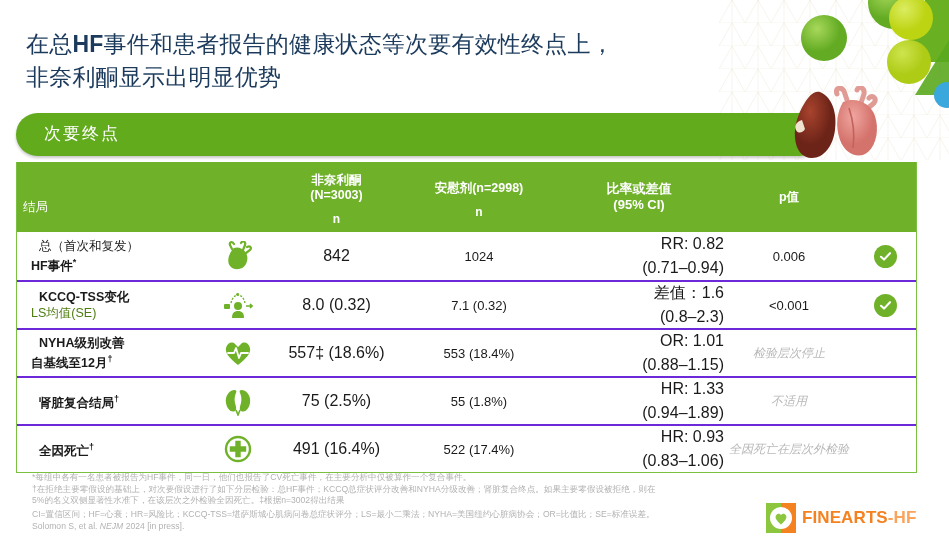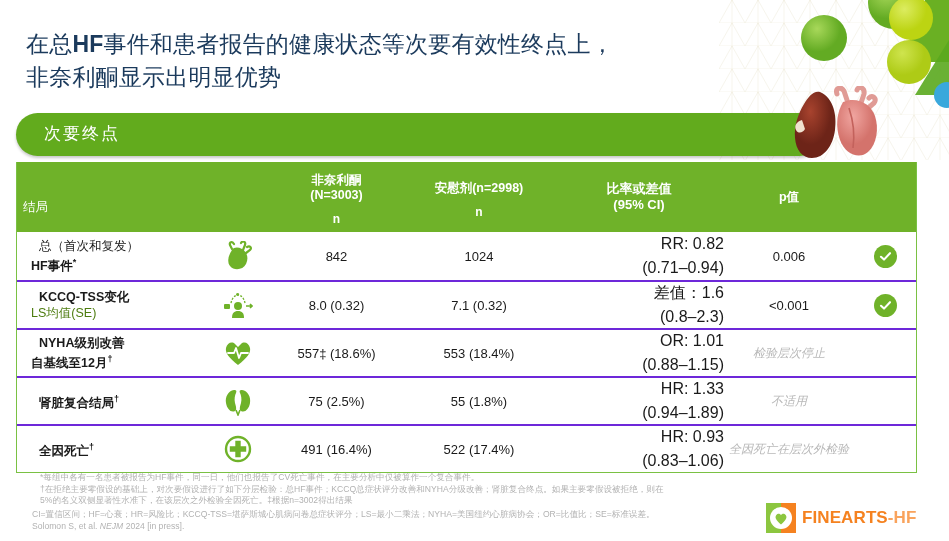--- a/index.html
+++ b/index.html
@@ -55,34 +55,34 @@
           min-height: 48px; }
   .trow:first-child { border-top: none; }
   .td { display: flex; flex-direction: column; justify-content: center; }
   .td-outcome { width: 190px; padding-left: 14px; color: #1a1a1a; font-size: 12.5px;
                 line-height: 16px; }
   .td-outcome .l1 { font-weight: 700; margin-left: 8px; }
   .td-outcome .l1.thin { font-weight: 400; }
   .td-outcome .l2 { font-weight: 700; }
   .td-outcome .l2.thin { font-weight: 400; color:#4d7c0f; }
   .td-icon { width: 62px; align-items: center; }
-  .td-fin { width: 135px; text-align: center; font-size: 13px; color: #1a1a1a; }
+  .td-fin { width: 135px; text-align: center; font-size: 16px; color: #1a1a1a; }
   .td-pbo { width: 150px; text-align: center; font-size: 13px; color: #1a1a1a; }
   .td-ratio { width: 170px; text-align: right; font-size: 16px; color: #1a1a1a;
               line-height: 16px; gap: 8px; }
   .td-p { width: 130px; text-align: center; font-size: 13px; color: #1a1a1a; }
   .td-p.note { color: #b8b8b8; font-style: italic; font-size: 12px; }
   .td-chk { flex: 1; align-items: center; }
   sup { font-size: 9px; vertical-align: super; }
 
   .chk { width: 23px; height: 23px; border-radius: 50%; background: #6fb229;
          display: flex; align-items: center; justify-content: center; }
 
   
-  .foot { position: absolute; left: 40px; top: 472px; width: 700px;
+  .foot { position: absolute; left: 32px; top: 472px; width: 700px;
           color: #b2b2b2; font-size: 8.6px; line-height: 11.6px; }
   .foot2 { position: absolute; left: 32px; top: 509px; width: 720px;
            color: #b2b2b2; font-size: 8.6px; line-height: 11.6px; }
   .foot2 i { font-style: italic; }
 
   
   .logo { position: absolute; left: 766px; top: 503px; display: flex;
           align-items: center; gap: 6px; }
   .logo-mark { width: 30px; height: 30px; }
   .logo-text { font-size: 17px; font-weight: 700; letter-spacing: .1px; }

